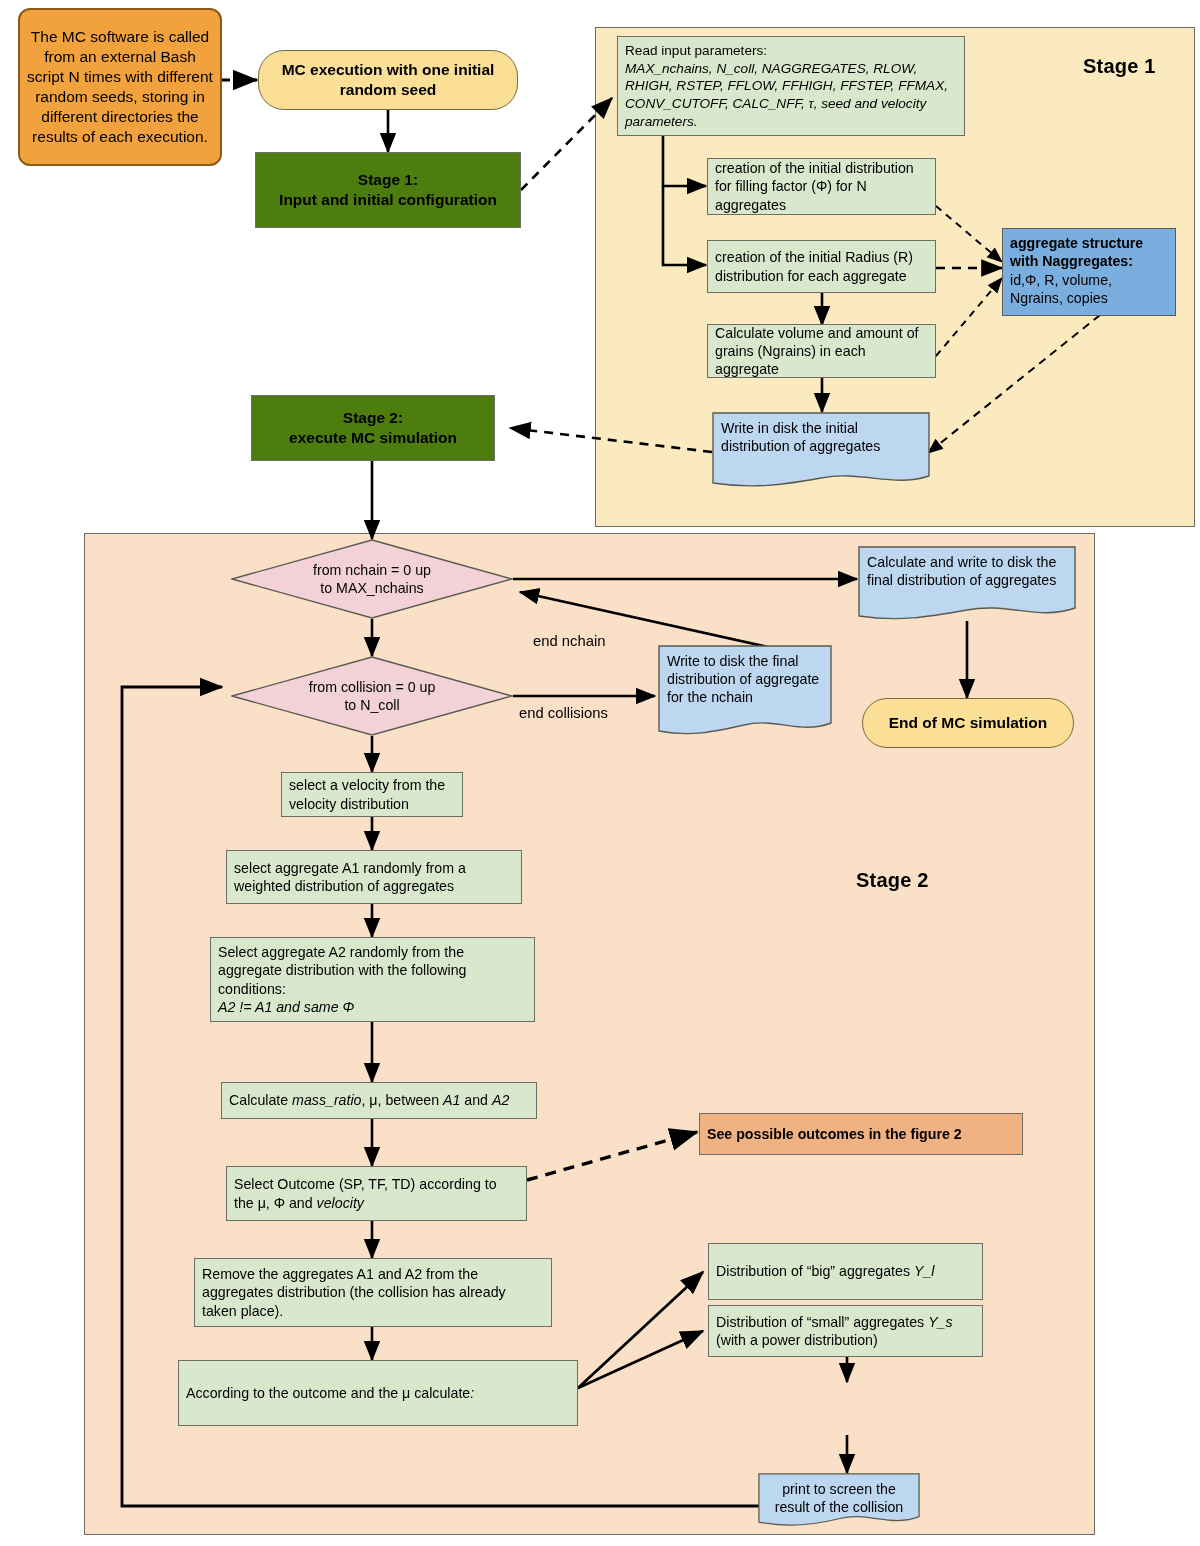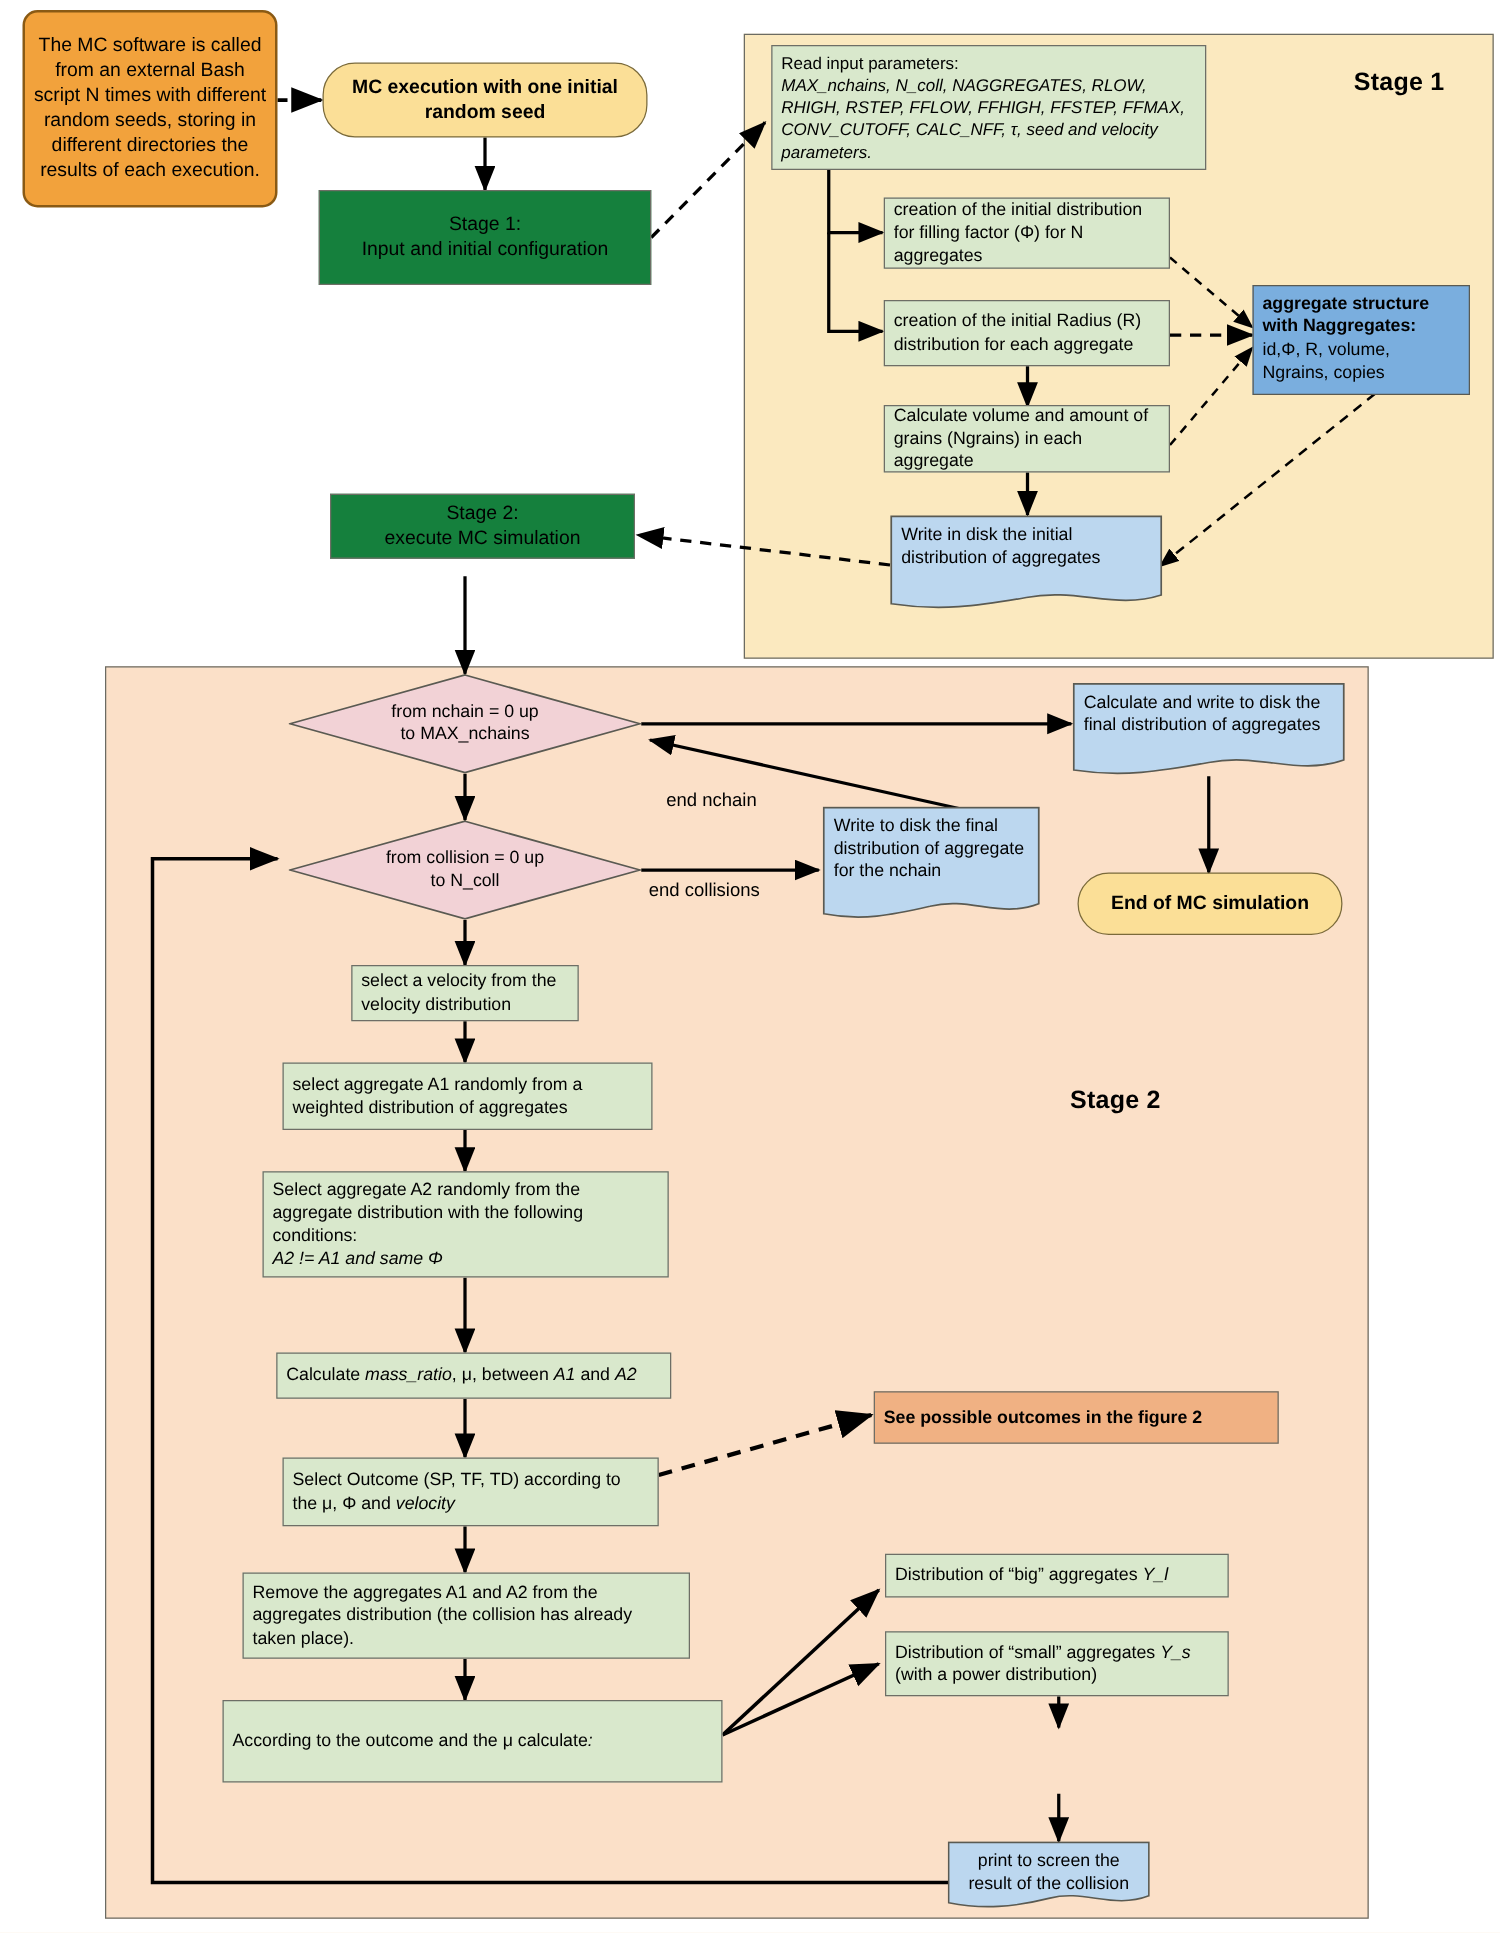--- a/index.html
+++ b/index.html
@@ -12,21 +12,21 @@
 
   .stage-label{position:absolute;font-weight:bold;font-size:20px;color:#000;letter-spacing:.2px;}
 
   .node{position:absolute;box-sizing:border-box;display:flex;align-items:center;
         border:1.3px solid #6e6e66;font-size:14.2px;line-height:1.27;color:#000;}
   .node .txt{padding:5px 7px;width:100%;}
 
   .proc{background:#d9e8cc;}
   .terminal{background:#fbdf97;border:1.6px solid #7a6a3a;border-radius:26px;
             justify-content:center;text-align:center;font-weight:bold;font-size:15.5px;}
-  .stagebox{background:#15803d;justify-content:center;text-align:center;font-weight:normal;font-size:15.5px;}
+  .stagebox{background:#4d7c0f;justify-content:center;text-align:center;font-weight:bold;font-size:15.5px;}
   .orangebox{background:#f2a23c;border:2px solid #8a5a14;border-radius:12px;
              justify-content:center;text-align:center;font-size:15.5px;line-height:1.3;}
   .orangeflat{background:#f0b183;border:1.3px solid #6e6e66;font-weight:bold;font-size:14.2px;
               display:flex;align-items:center;}
   .bluebold{background:#7aaede;border:1.3px solid #5a5a52;font-size:14.2px;line-height:1.3;}
 
   .center{justify-content:center;text-align:center;}
   .bold{font-weight:bold;}
   .it{font-style:italic;}
 
@@ -171,21 +171,21 @@
     </div>
   </div>
 
   <div class="doc" style="left:712px;top:412px;width:218px;height:78px;">
     <svg class="docbody" viewBox="0 0 218 78" preserveAspectRatio="none">
       <path d="M1,1 L217,1 L217,64 C180,76 150,58 109,66 C70,73 40,77 1,71 Z" fill="#bcd7ef" stroke="#5a5a52" stroke-width="1.4"></path>
     </svg>
     <div class="doctext">Write in disk the initial distribution of aggregates</div>
   </div>
 
-  <div class="node stagebox" style="left:264px;top:395px;width:244px;height:52px;">
+  <div class="node stagebox" style="left:251px;top:395px;width:244px;height:66px;">
     <div class="txt">
       <div>Stage 2:</div>
       <div>execute MC simulation</div>
     </div>
   </div>
 
   <div class="diamond" style="left:231px;top:539px;width:282px;height:80px;">
     <svg width="282" height="80" viewBox="0 0 282 80">
       <polygon points="141,1 281,40 141,79 1,40" fill="#f2d2d6" stroke="#5a5a52" stroke-width="1.4"></polygon>
     </svg>
@@ -257,21 +257,21 @@
   </div>
 
   <div class="node proc" style="left:194px;top:1258px;width:358px;height:69px;">
     <div class="txt">Remove the aggregates A1 and A2 from the aggregates distribution (the collision has already taken place).</div>
   </div>
 
   <div class="node proc" style="left:178px;top:1360px;width:400px;height:66px;justify-content:flex-end;">
     <div class="txt"><span>According to the outcome and the μ calculate</span><span class="it">:</span></div>
   </div>
 
-  <div class="node proc" style="left:708px;top:1243px;width:275px;height:35px;align-items:center;">
+  <div class="node proc" style="left:708px;top:1243px;width:275px;height:57px;align-items:center;">
     <div class="txt"><span>Distribution of “big” aggregates </span><span class="it">Y_l</span></div>
   </div>
 
   <div class="node proc" style="left:708px;top:1305px;width:275px;height:52px;">
     <div class="txt">
       <div><span>Distribution of “small” aggregates </span><span class="it">Y_s</span></div>
       <div>(with a power distribution)</div>
     </div>
   </div>
 

